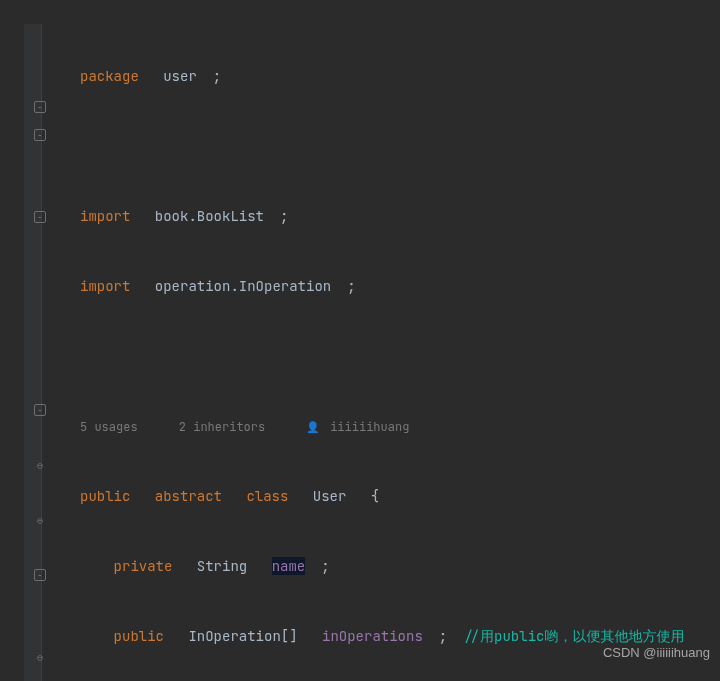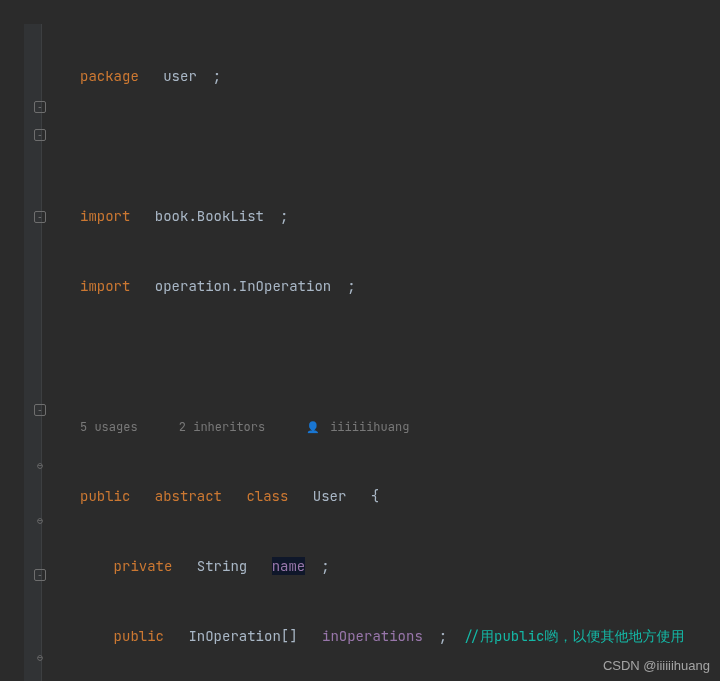--- a/index.html
+++ b/index.html
@@ -52,21 +52,21 @@
     .line { height: 27px; white-space: pre; }
     .kw { color: #cc7832; }
     .field { color: #9876aa; }
     .comment { color: #14b8a6; }
     .punct { color: #a9b7c6; }
     .hint { color: #787878; font-size: 12px; }
     .hint-icon { color: #787878; font-size: 11px; margin-right: 2px; }
     .highlight-var { background: #0f172a; }
     .watermark {
       position: absolute;
-      bottom: 2px;
+      bottom: 15px;
       right: 10px;
       color: #cccccc;
       font-size: 13px;
       font-family: sans-serif;
       opacity: 0.75;
     }
   </style>
 </head>
 <body>
 

